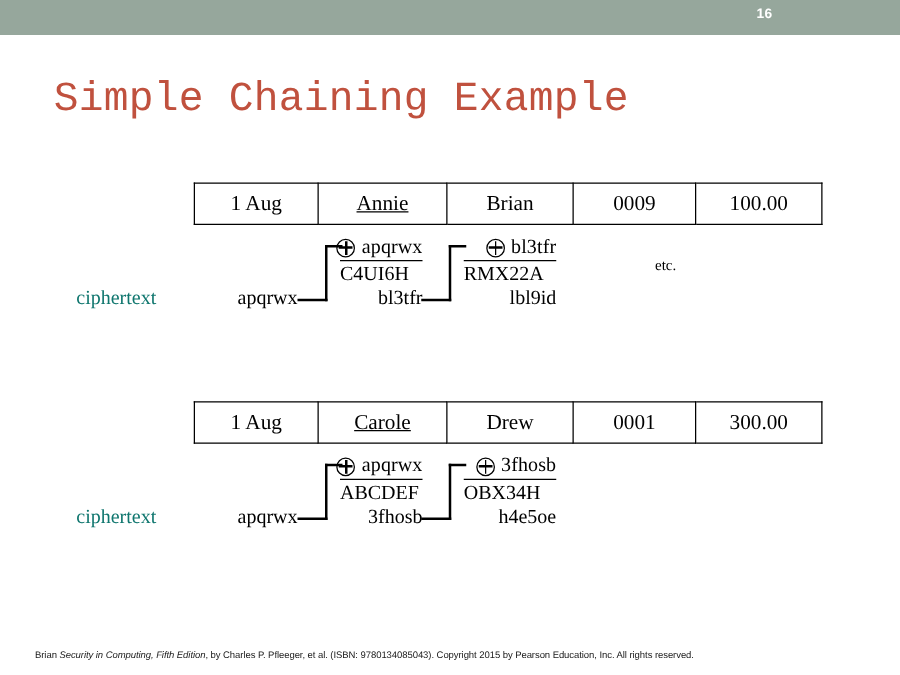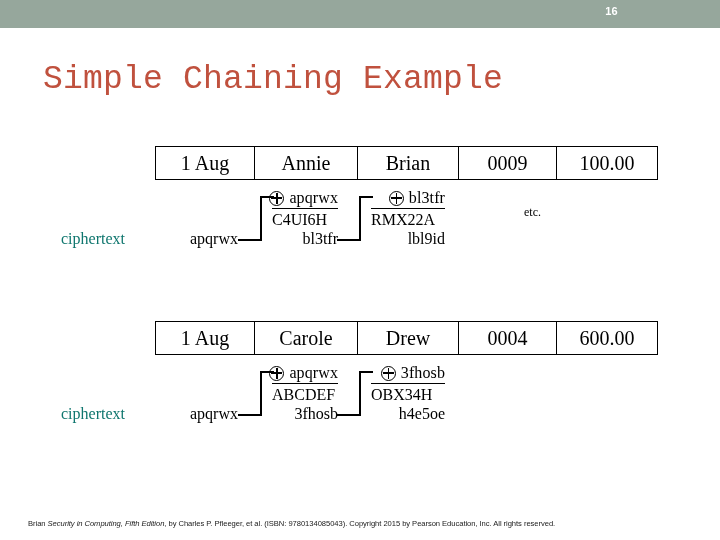--- a/index.html
+++ b/index.html
@@ -62,27 +62,27 @@
   .record-table {
     position: absolute;
     border-collapse: collapse;
     table-layout: fixed;
     background: #ffffff;
   }
   .record-table td {
     border: 1.6px solid #000000;
     text-align: center;
     font-family: "Liberation Serif", serif;
-    font-size: 20px;
+    font-size: 17px;
     color: #000000;
     height: 32px;
     padding: 0;
   }
   .col-date   { width: 98px; }
-  .col-from   { width: 102px; }
+  .col-from   { width: 102px; text-decoration: underline; }
   .col-to     { width: 100px; }
   .col-acct   { width: 97px; }
   .col-amount { width: 100px; }
 
   
   .chain-block {
     position: absolute;
     font-family: "Liberation Serif", serif;
     font-size: 16px;
     color: #000000;
@@ -266,22 +266,22 @@
   <div class="ciphertext-value" style="left:190px; top:230px;">apqrwx</div>
 
   <div class="etc-label" style="left:524px; top:205px;">etc.</div>
 
   <table class="record-table" style="left:155px; top:321px;">
     <tbody>
         <tr>
       <td class="col-date">1 Aug</td>
       <td class="col-from">Carole</td>
       <td class="col-to">Drew</td>
-      <td class="col-acct">0004</td>
-      <td class="col-amount">600.00</td>
+      <td class="col-acct">0001</td>
+      <td class="col-amount">300.00</td>
     </tr>
   </tbody>
     </table>
 
   <div class="connector">
     <div class="conn-h" style="left:238px; top:414px; width:24px;"></div>
     <div class="conn-v" style="left:260px; top:371px; height:45px;"></div>
     <div class="conn-h" style="left:260px; top:371px; width:14px;"></div>
   </div>
 

